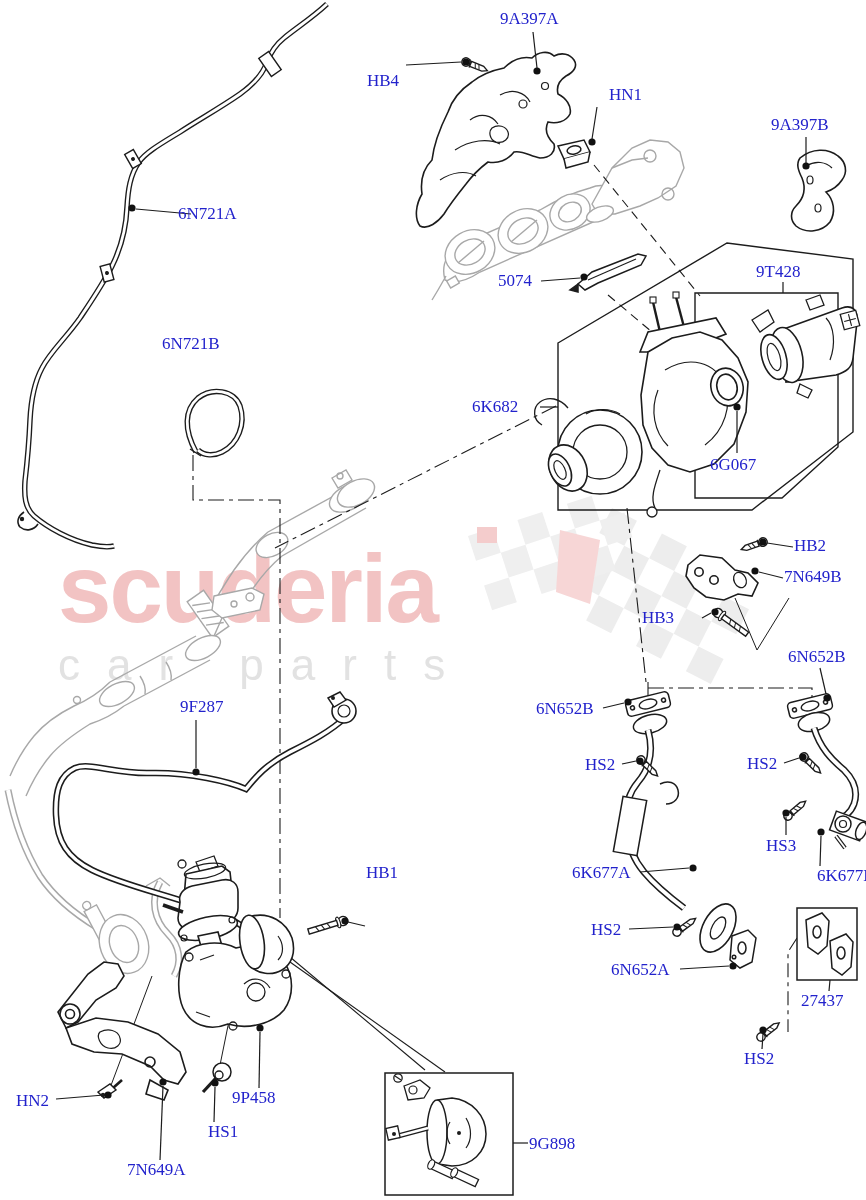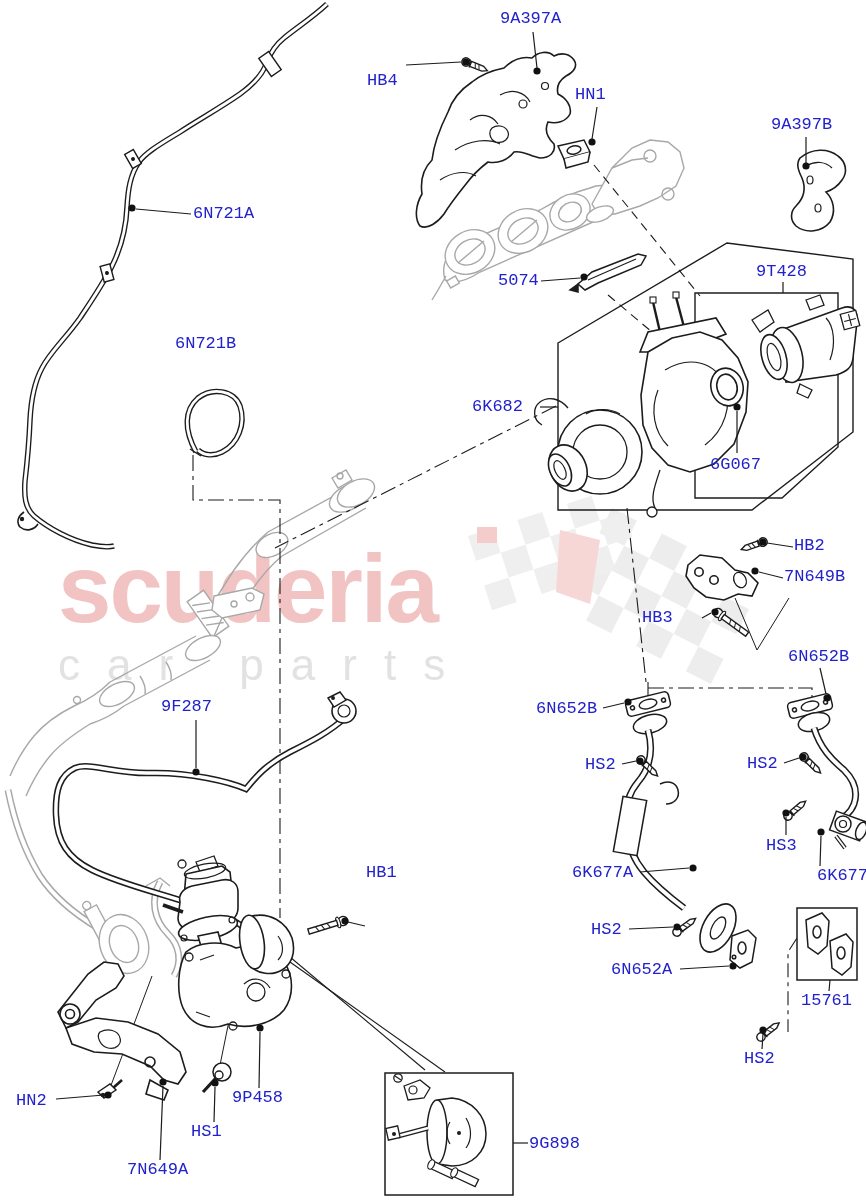--- a/index.html
+++ b/index.html
@@ -1,20 +1,20 @@
 <!DOCTYPE html>
 <html><head>
 <meta charset="utf-8">
 <style>
   html,body{margin:0;padding:0;background:#fff;}
   .canvas{position:relative;width:866px;height:1200px;background:#fff;overflow:hidden;
           font-family:"Liberation Sans", sans-serif;}
   .canvas svg{position:absolute;left:0;top:0;}
   .plabel{position:absolute;color:#2222cc;font-size:17px;line-height:18px;white-space:nowrap;
-          font-family:Liberation Mono, monospace;text-align:center;}
+          font-family:Liberation Serif, serif;text-align:center;}
   .wm-brand{font-family:"Liberation Sans", sans-serif;font-weight:bold;}
 </style>
 </head>
 <body>
 
 <div class="canvas">
 
 <svg width="866" height="1200" viewBox="0 0 866 1200">
   <defs>
     <g id="lagscrew">
@@ -477,42 +477,42 @@
     <line x1="214" y1="1122" x2="215" y2="1087"></line>
         <circle cx="215" cy="1083" r="3.6" stroke="none"></circle>
     <line x1="160" y1="1160" x2="163" y2="1086"></line>
         <circle cx="163" cy="1082" r="3.6" stroke="none"></circle>
     <line x1="528" y1="1143" x2="513" y2="1143"></line>
   </g>
 </svg>
 
   <div class="plabel" style="left:500px;top:10px">9A397A</div>
   <div class="plabel" style="left:367px;top:72px">HB4</div>
-  <div class="plabel" style="left:575px;top:86px">HN1</div>
+  <div class="plabel" style="left:609px;top:86px">HN1</div>
   <div class="plabel" style="left:771px;top:116px">9A397B</div>
-  <div class="plabel" style="left:193px;top:205px">6N721A</div>
+  <div class="plabel" style="left:178px;top:205px">6N721A</div>
   <div class="plabel" style="left:498px;top:272px">5074</div>
   <div class="plabel" style="left:756px;top:263px">9T428</div>
-  <div class="plabel" style="left:175px;top:335px">6N721B</div>
+  <div class="plabel" style="left:162px;top:335px">6N721B</div>
   <div class="plabel" style="left:472px;top:398px">6K682</div>
   <div class="plabel" style="left:710px;top:456px">6G067</div>
   <div class="plabel" style="left:794px;top:537px">HB2</div>
   <div class="plabel" style="left:784px;top:568px">7N649B</div>
   <div class="plabel" style="left:642px;top:609px">HB3</div>
   <div class="plabel" style="left:788px;top:648px">6N652B</div>
   <div class="plabel" style="left:536px;top:700px">6N652B</div>
-  <div class="plabel" style="left:161px;top:698px">9F287</div>
+  <div class="plabel" style="left:180px;top:698px">9F287</div>
   <div class="plabel" style="left:585px;top:756px">HS2</div>
   <div class="plabel" style="left:747px;top:755px">HS2</div>
   <div class="plabel" style="left:766px;top:837px">HS3</div>
   <div class="plabel" style="left:572px;top:864px">6K677A</div>
   <div class="plabel" style="left:817px;top:867px">6K677B</div>
   <div class="plabel" style="left:366px;top:864px">HB1</div>
   <div class="plabel" style="left:591px;top:921px">HS2</div>
   <div class="plabel" style="left:611px;top:961px">6N652A</div>
-  <div class="plabel" style="left:801px;top:992px">15761</div>
+  <div class="plabel" style="left:801px;top:992px">27437</div>
   <div class="plabel" style="left:744px;top:1050px">HS2</div>
   <div class="plabel" style="left:16px;top:1092px">HN2</div>
   <div class="plabel" style="left:232px;top:1089px">9P458</div>
-  <div class="plabel" style="left:191px;top:1123px">HS1</div>
+  <div class="plabel" style="left:208px;top:1123px">HS1</div>
   <div class="plabel" style="left:127px;top:1161px">7N649A</div>
   <div class="plabel" style="left:529px;top:1135px">9G898</div>
 </div>
 
 </body></html>

